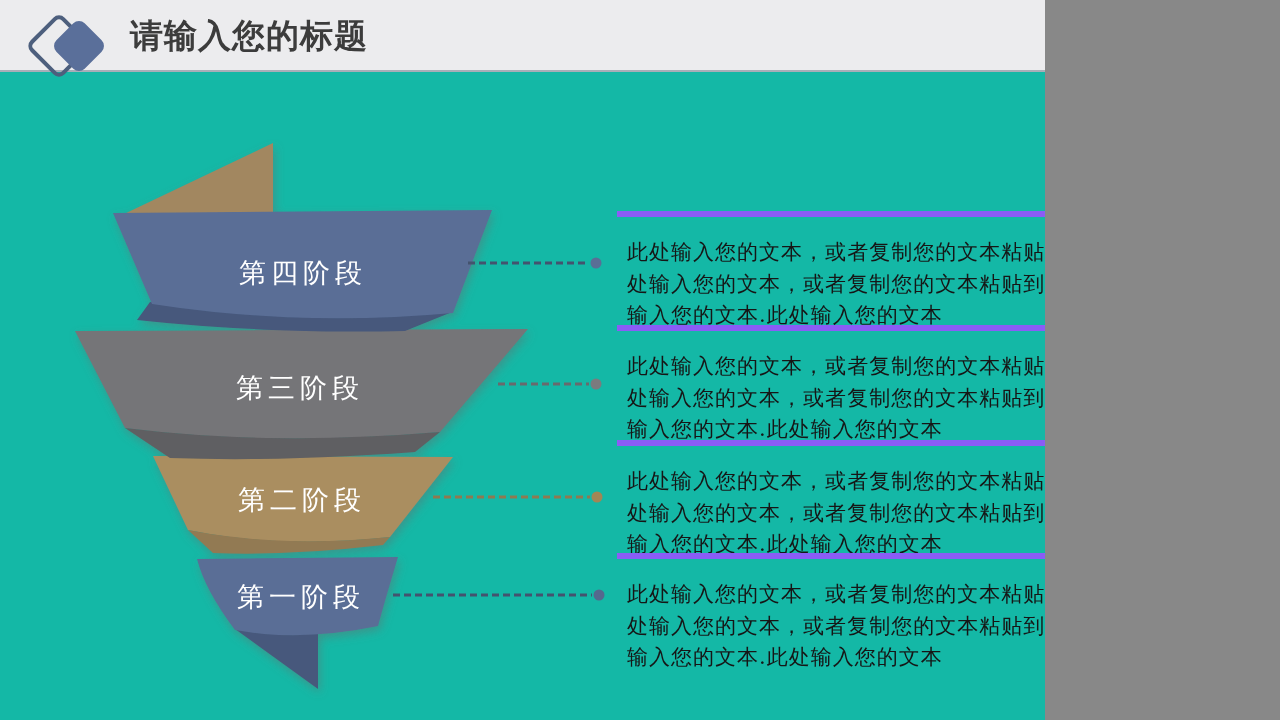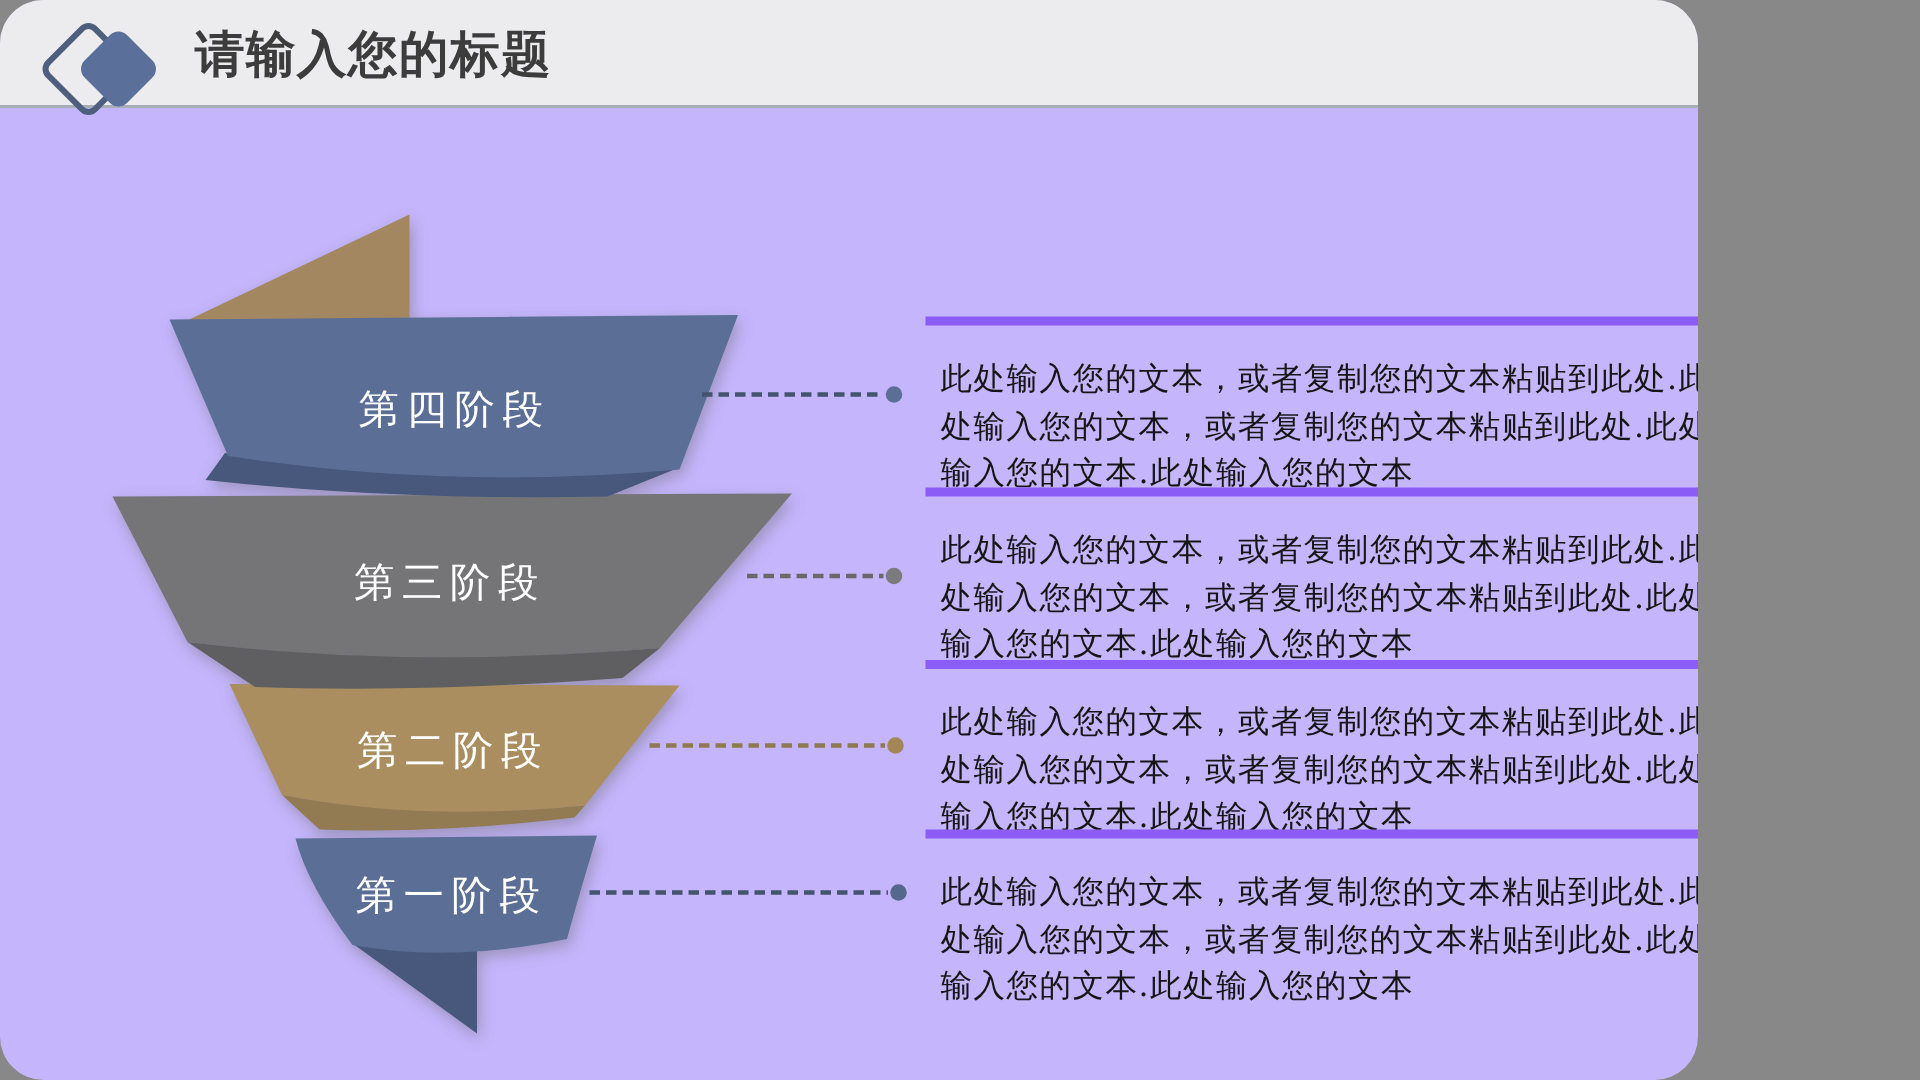--- a/index.html
+++ b/index.html
@@ -1,18 +1,18 @@
 <!DOCTYPE html>
 <html><head>
 <meta charset="utf-8">
 <style>
   html,body{margin:0;padding:0;background:#888;}
   .slide{
-    position:relative;width:1132px;height:720px;overflow:hidden;
-    background:#c4b5fd;font-family:"Liberation Sans",sans-serif;border-radius:29px;
+    position:relative;width:1045px;height:720px;overflow:hidden;
+    background:#14b8a6;font-family:"Liberation Sans",sans-serif;
   }
   
   .header{
     position:absolute;left:0;top:0;width:1280px;height:70px;
     background:#ececee;border-bottom:2px solid #a8aeb8;
   }
   .diamond{position:absolute;width:40px;height:40px;border-radius:8px;transform:rotate(45deg);}
   .diamond-back{
     left:35px;top:22px;background:transparent;border:4px solid #4d5f7d;
   }

